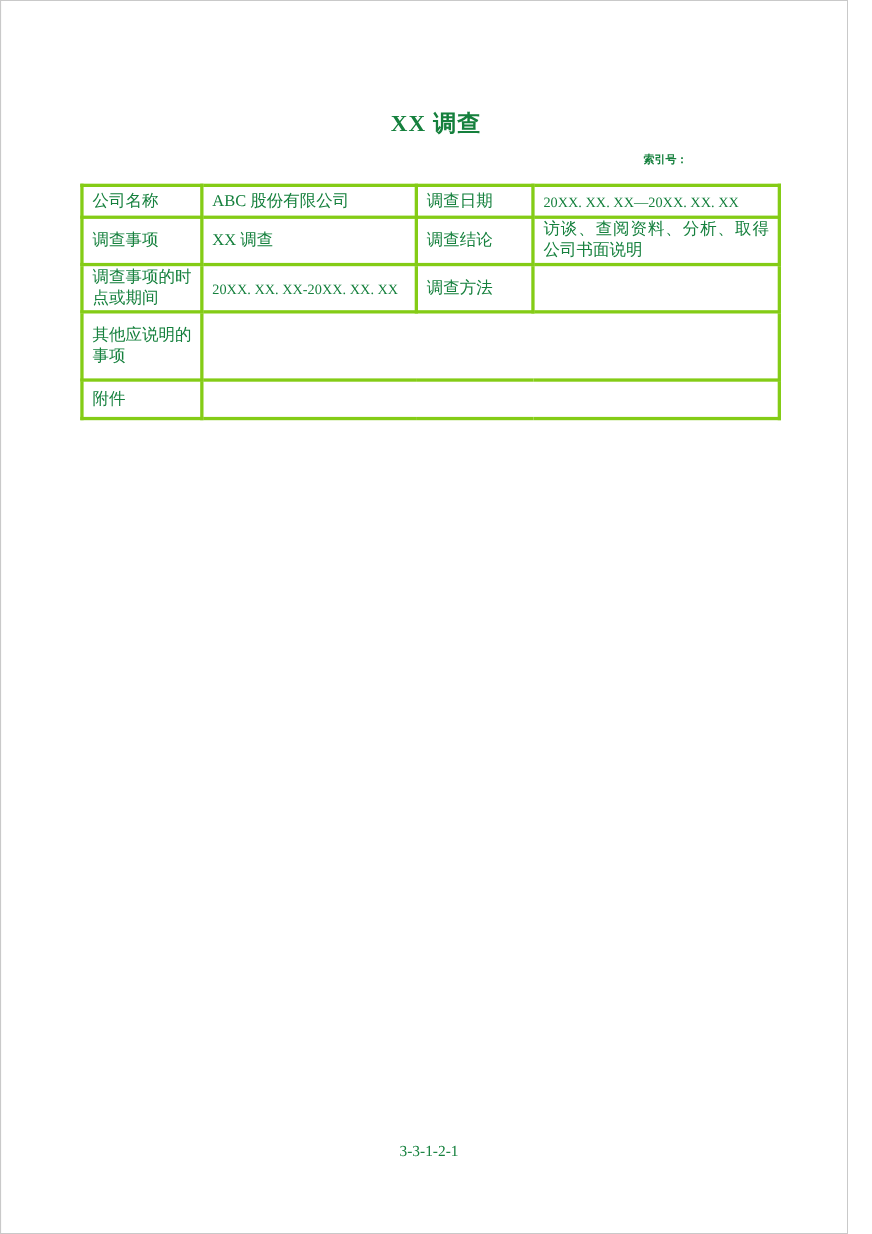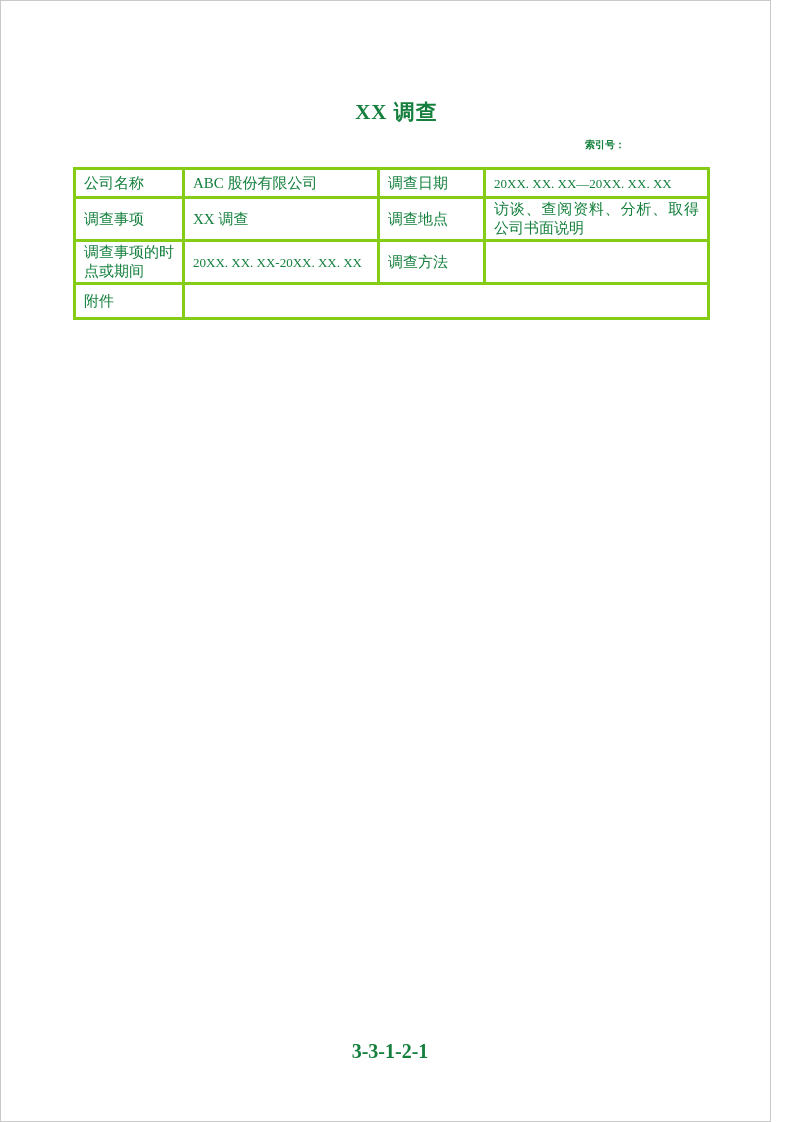--- a/index.html
+++ b/index.html
@@ -86,22 +86,21 @@
   tr.r5 { height: 62px; }
   tr.r6 { height: 33px; }
   tr.r7 { height: 62px; }
   tr.r8 { height: 35px; padding-left: 20px; }
   .page-footer {
     position: absolute;
     top: 1040px;
     left: 73px;
     width: 634px;
     text-align: center;
-    font-size: 20px;
-    font-weight: bold;
+    font-size: 14px;
   }
 </style>
 </head>
 <body>
 
 <div class="page">
 
   <div class="doc-title">XX 调查</div>
 
   <div class="index-line">索引号：</div>
@@ -116,28 +115,32 @@
     <tbody>
       <tr class="r1">
         <td class="lbl">公司名称</td>
         <td>ABC 股份有限公司</td>
         <td class="lbl">调查日期</td>
         <td class="latin-val">20XX. XX. XX—20XX. XX. XX</td>
       </tr>
       <tr class="r2">
         <td class="lbl">调查事项</td>
         <td>XX 调查</td>
-        <td class="lbl">调查地点</td>
+        <td class="lbl">调查结论</td>
         <td class="wrap-tight">访谈、查阅资料、分析、取得公司书面说明</td>
       </tr>
       <tr class="r3">
         <td class="lbl">调查事项的时点或期间</td>
         <td class="latin-val">20XX. XX. XX-20XX. XX. XX</td>
         <td class="lbl">调查方法</td>
         <td></td>
+      </tr>
+      <tr class="r7">
+        <td class="lbl lbl-wide">其他应说明的事项</td>
+        <td colspan="3" class="val-top"></td>
       </tr>
       <tr class="r8">
         <td class="lbl">附件</td>
         <td colspan="3"></td>
       </tr>
     </tbody>
   </table>
 
   <div class="page-footer">3-3-1-2-1</div>
 

